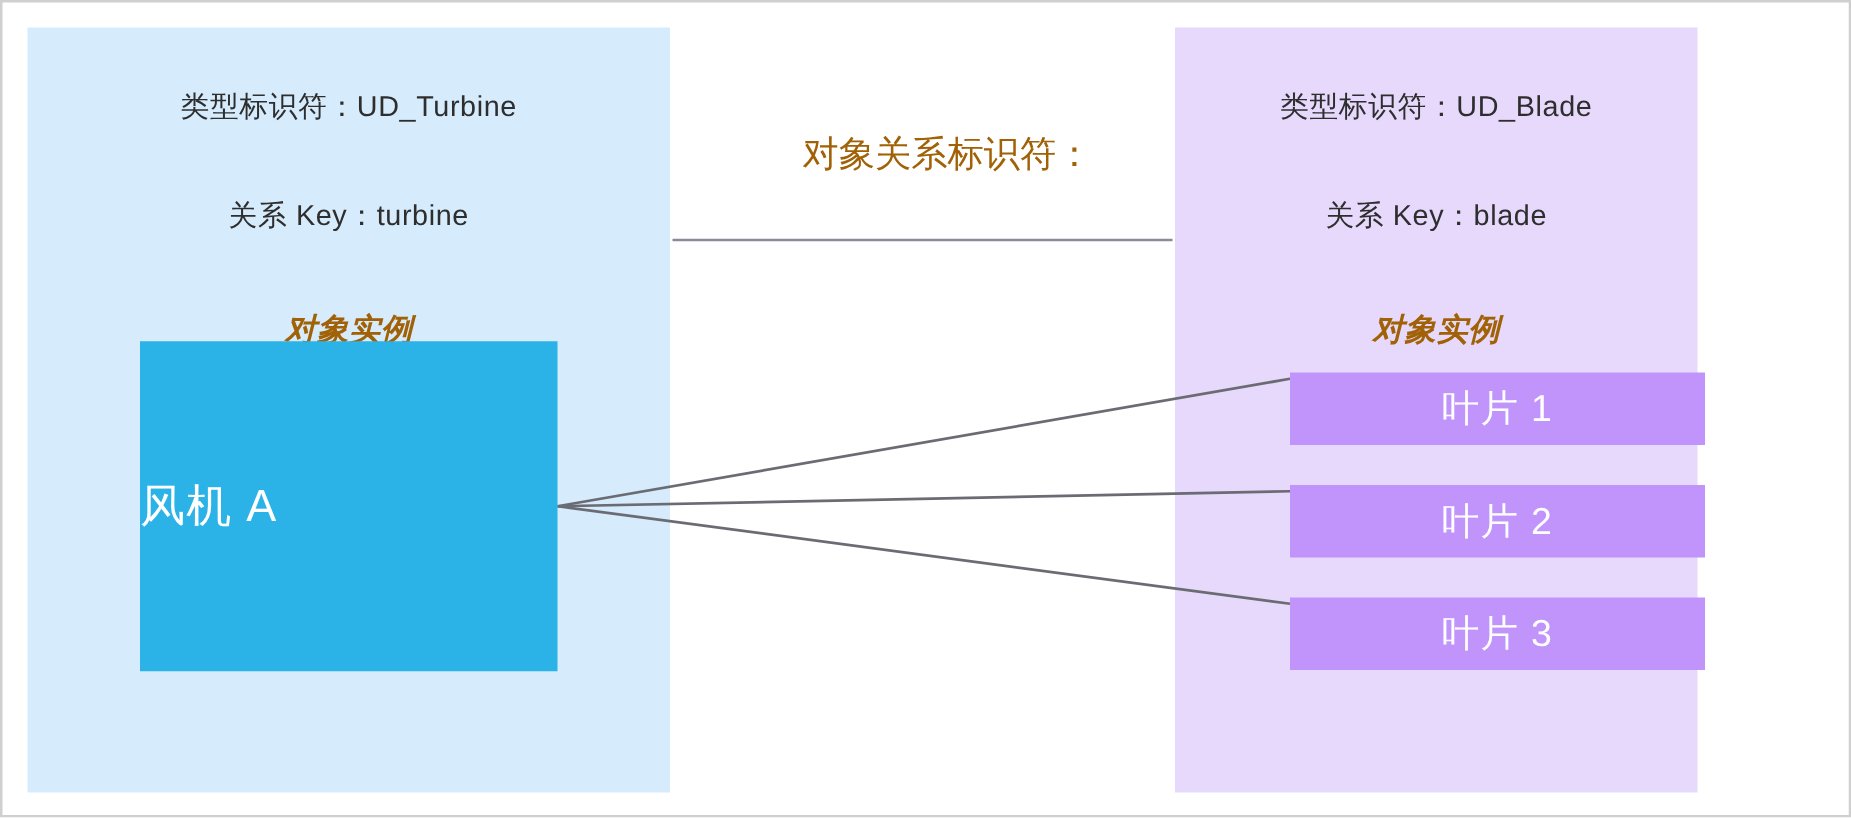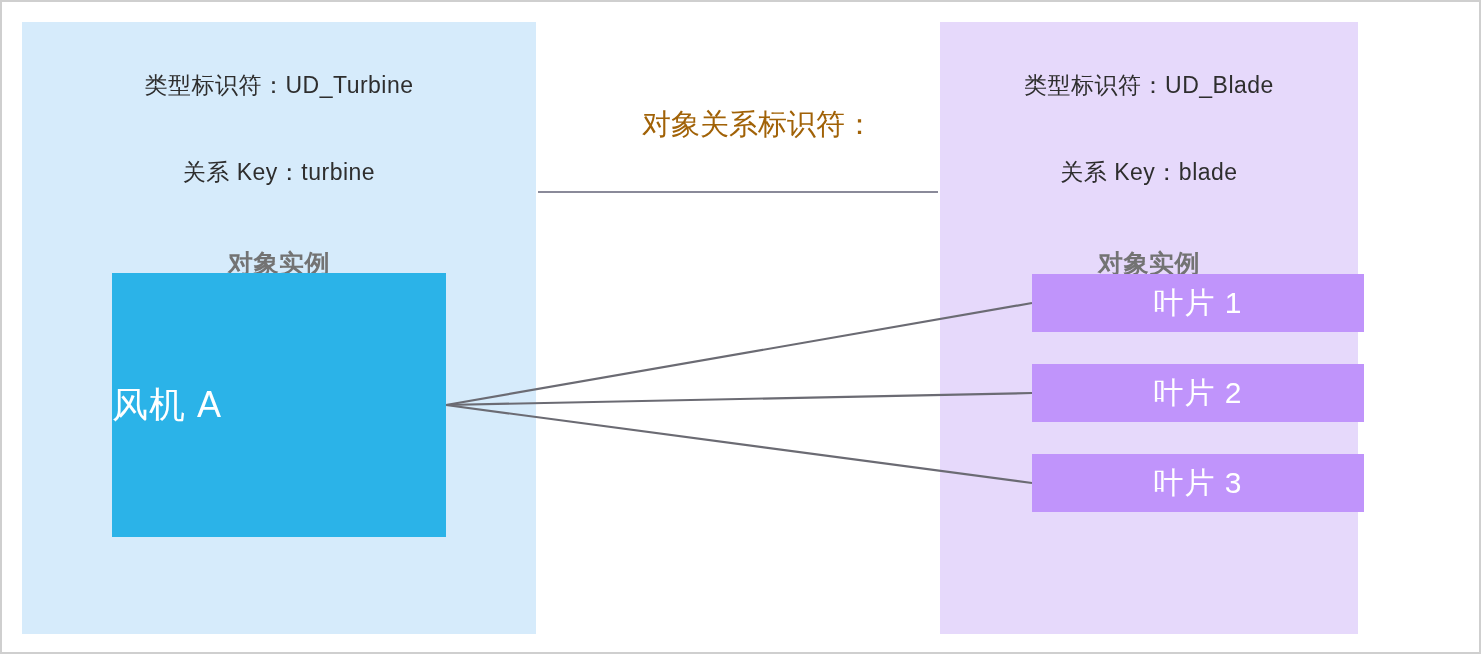--- a/index.html
+++ b/index.html
@@ -50,21 +50,22 @@
     font-size: 23px;
     letter-spacing: 0.5px;
     white-space: nowrap;
   }
   .panel-type   { top: 48px; }
   .panel-key    { top: 135px; }
   .panel-inst   {
     top: 225px;
     font-size: 25px;
     font-weight: bold;
-    color: #737373;
+    color: #a16207;
+    font-style: italic;
   }
 
   
   #turbine-node {
     position: absolute;
     left: 110px;
     top: 271px;
     width: 334px;
     height: 264px;
     background: #2bb3e8;
@@ -82,20 +83,21 @@
     left: 1030px;
     width: 332px;
     height: 58px;
     background: #c094fb;
     color: #ffffff;
     font-size: 30px;
     display: flex;
     align-items: center;
     justify-content: center;
     letter-spacing: 1px;
+    margin-top: 24px;
   }
   #blade-node-0 { top: 272px; }
   #blade-node-1 { top: 362px; }
   #blade-node-2 { top: 452px; text-align: right; }
 
   
   #relation-block {
     position: absolute;
     left: 534px;
     top: 100px;

